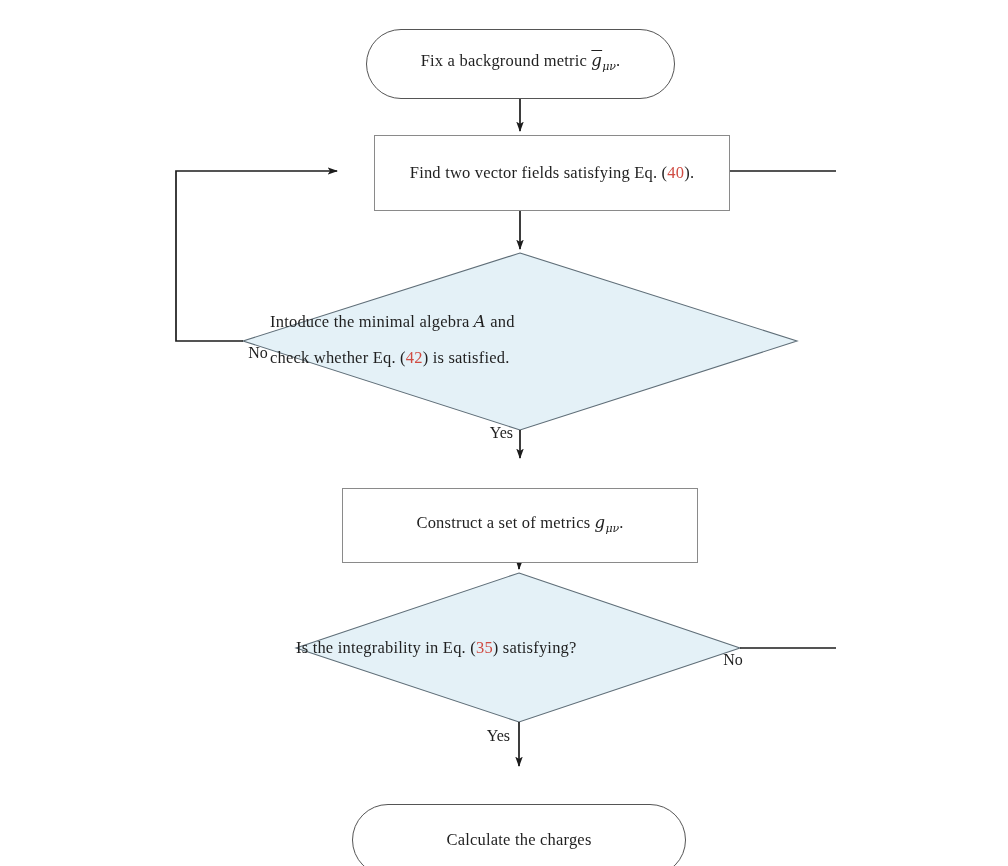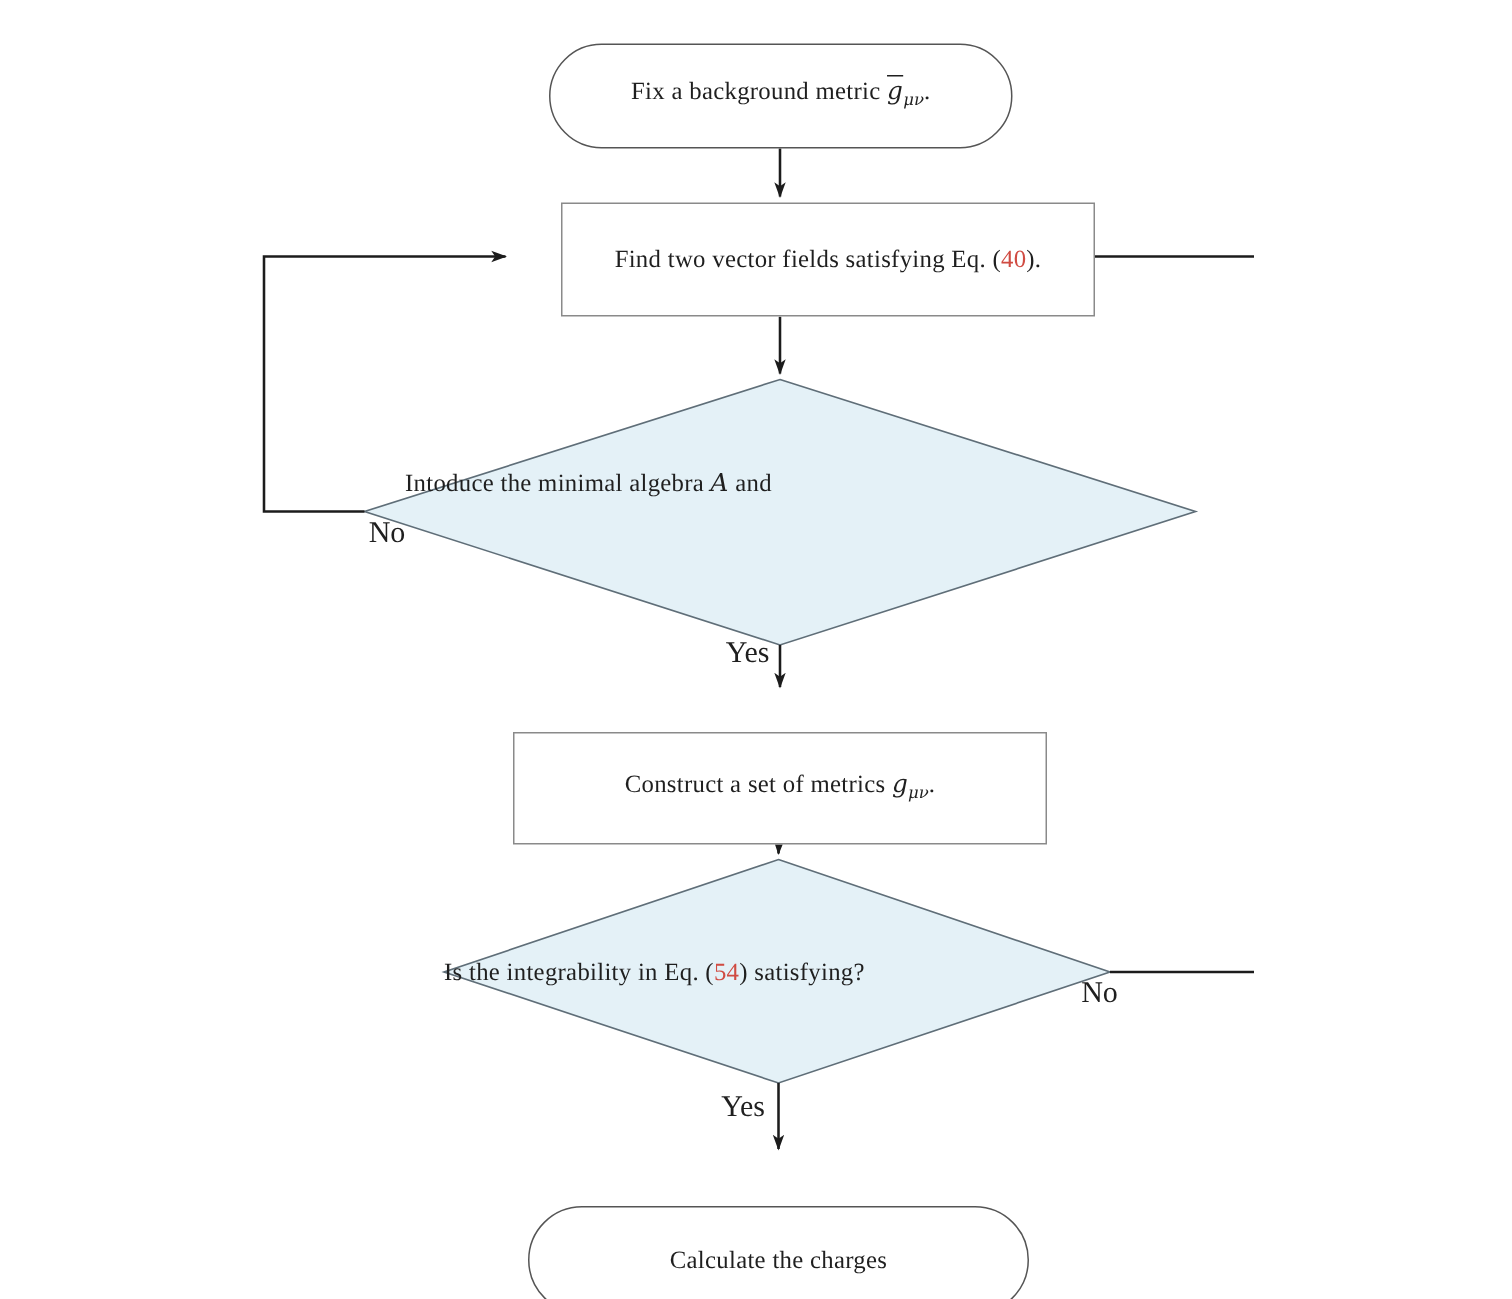--- a/index.html
+++ b/index.html
@@ -57,21 +57,21 @@
   }
   .diamond-text {
     position: absolute;
     text-align: left;
     font-size: 16.5px;
     letter-spacing: 0.2px;
     line-height: 36px;
   }
   #text-algebra { left: 270px; top: 304px; width: 500px; }
   #text-integrability { left: 296px; top: 630px; width: 446px; }
-  .edge-label { position: absolute; font-size: 20px; }
+  .edge-label { position: absolute; font-size: 16px; }
   #label-no-left { left: 241px; top: 344px; width: 34px; text-align: center; }
   #label-yes-top { left: 478px; top: 424px; width: 35px; text-align: right; }
   #label-no-right { left: 716px; top: 651px; width: 34px; text-align: center; }
   #label-yes-bottom { left: 474px; top: 727px; width: 36px; text-align: right; }
   .eqref { color: var(--eq-ref); }
   .mi { font-style: italic; font-family: "DejaVu Serif", "Liberation Serif", serif; }
   .bar { text-decoration: overline; }
   .msub {
     font-style: italic;
     font-family: "DejaVu Serif", "Liberation Serif", serif;
@@ -107,28 +107,29 @@
   <div class="node stadium" id="node-start">
     <span><span>Fix a background metric </span><span class="mi bar">g</span><span class="msub">μν</span><span>.</span></span>
   </div>
 
   <div class="node rect" id="node-find">
     <span><span>Find two vector fields satisfying Eq. (</span><span class="eqref">40</span><span>).</span></span>
   </div>
 
   <div class="diamond-text" id="text-algebra">
     <div><span>Intoduce the minimal algebra </span><span class="mi">A</span><span> and</span></div>
+    <div><span>check whether Eq. (</span><span class="eqref">42</span><span>) is satisfied.</span></div>
   </div>
 
   <div class="node rect" id="node-construct">
     <span><span>Construct a set of metrics </span><span class="mi">g</span><span class="msub">μν</span><span>.</span></span>
   </div>
 
   <div class="diamond-text" id="text-integrability">
-    <div><span>Is the integrability in Eq. (</span><span class="eqref">54</span><span>) satisfying?</span></div>
+    <div><span>Is the integrability in Eq. (</span><span class="eqref">35</span><span>) satisfying?</span></div>
   </div>
 
   <div class="node stadium" id="node-calculate">
     <div>Calculate the charges</div>
   </div>
 
   <div class="edge-label" id="label-no-left">No</div>
   <div class="edge-label" id="label-yes-top">Yes</div>
   <div class="edge-label" id="label-no-right">No</div>
   <div class="edge-label" id="label-yes-bottom">Yes</div>

